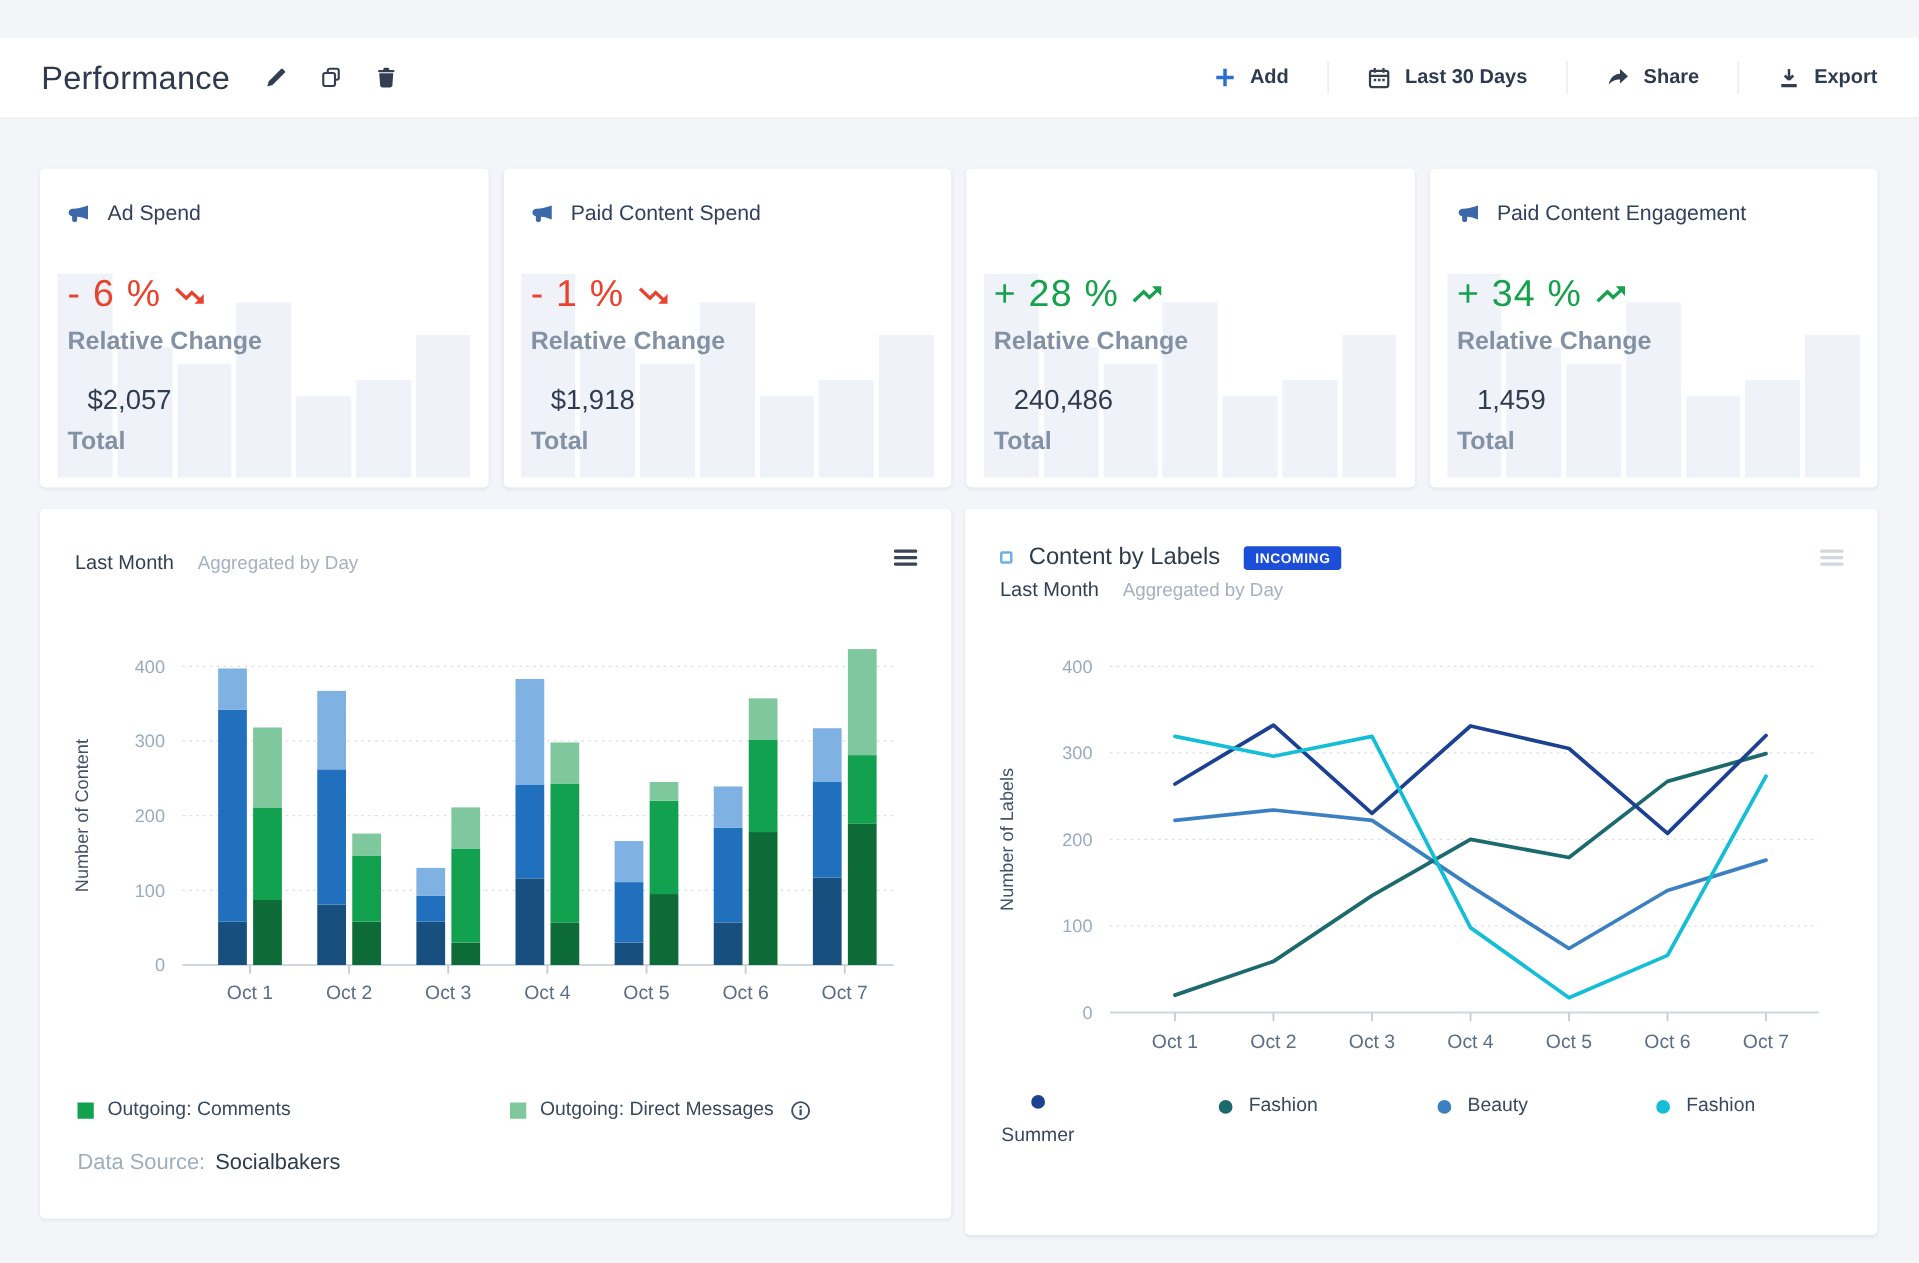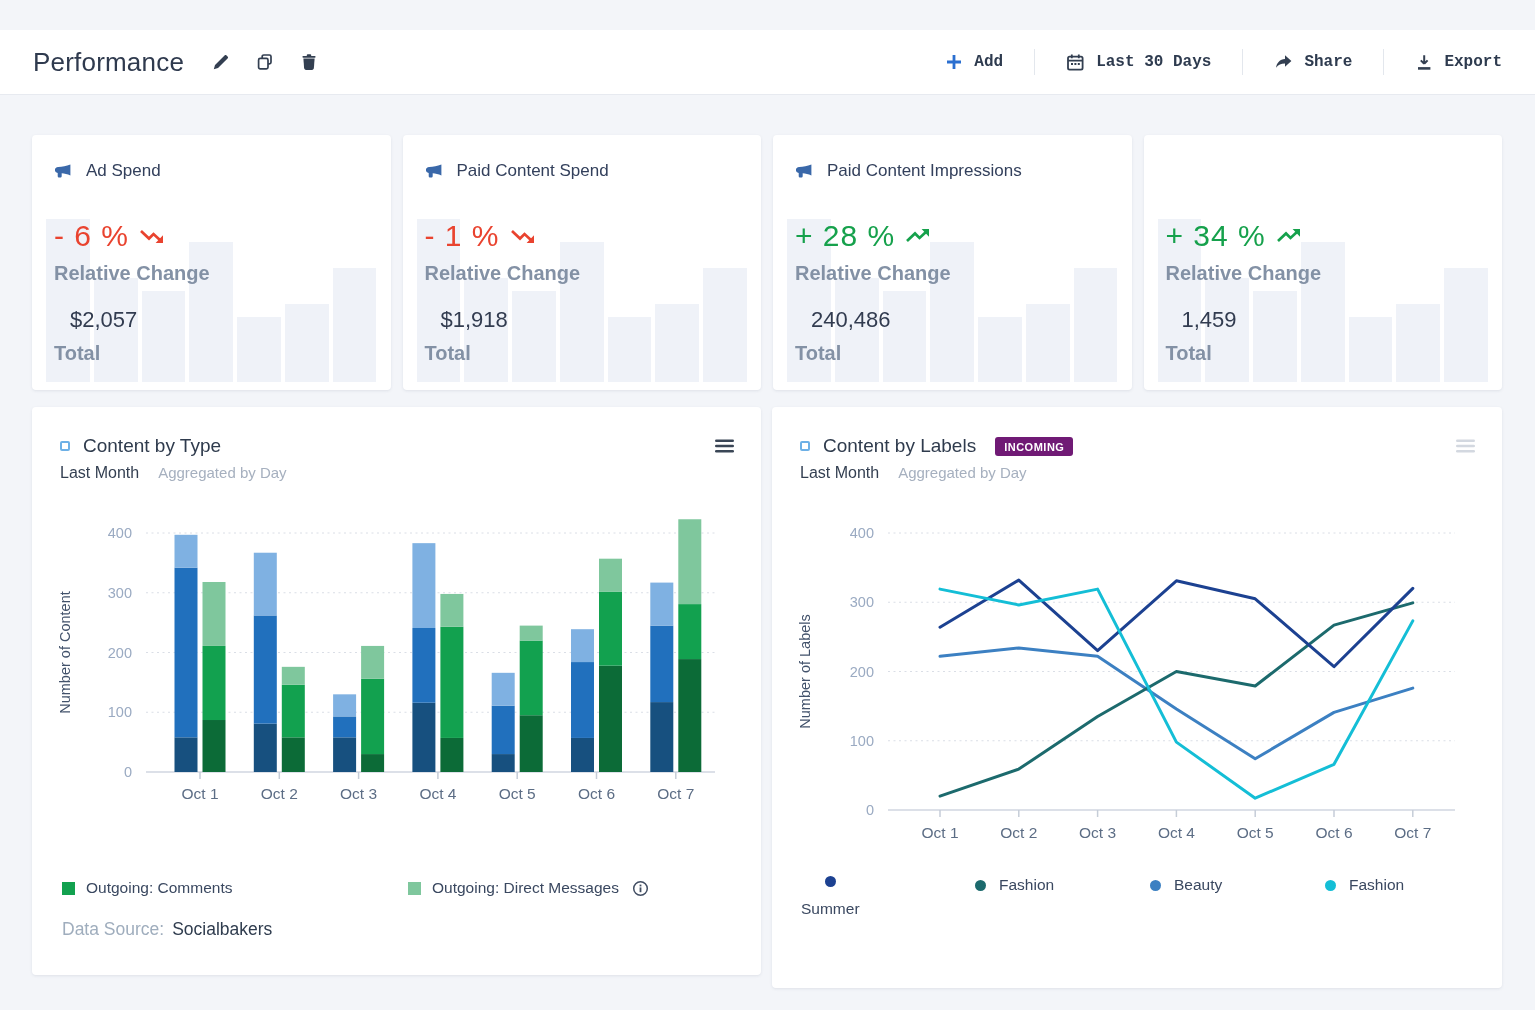--- a/index.html
+++ b/index.html
@@ -7,21 +7,21 @@
   .page { position:relative; width:1535px; height:1010px; background:#f3f5f9; overflow:hidden; }
 
   
   .topbar { position:absolute; top:30px; left:0; right:0; height:65px; background:#fff;
             border-bottom:1px solid #e7eaf0; display:flex; align-items:center; padding:0 33px; }
   .page-title { font-size:26px; font-weight:500; color:#2f3a4e; letter-spacing:.2px; }
   .title-icons { display:flex; align-items:center; gap:26px; margin-left:28px; }
   .icon-btn { display:inline-flex; align-items:center; justify-content:center; cursor:pointer; background:none; border:none; padding:0; }
   .topbar-actions { margin-left:auto; display:flex; align-items:center; }
   .action { display:flex; align-items:center; gap:11px; font-size:16px; font-weight:700; color:#2e3b4f;
-            padding:0 31px; cursor:pointer; background:none; border:none; font-family:Liberation Mono, monospace; }
+            padding:0 31px; cursor:pointer; background:none; border:none; font-family:Liberation Sans, sans-serif; }
   .sep { width:1px; height:26px; background:#e3e7ed; }
 
   
   .content { position:absolute; top:135px; left:32px; right:33px; }
   .kpi-row { display:grid; grid-template-columns:repeat(4,1fr); gap:12px; }
   .card { background:#fff; border-radius:4px; box-shadow:0 1px 3px rgba(45,62,88,.10); position:relative; }
 
   
   .kpi-card { height:255px; overflow:hidden; }
   .kpi-head { position:relative; z-index:2; display:flex; align-items:center; gap:14px; padding:26px 22px 0; }
@@ -34,21 +34,21 @@
   .kpi-total { font-size:22px; color:#323c50; margin-top:22px;margin-left:16px; }
 
   
   .charts-row { margin-top:17px; display:grid; grid-template-columns:729px 1fr; gap:11px; align-items:start; }
   .chart-card-left { height:568px; }
   .chart-card-right { height:581px; }
   .chart-head { padding:28px 28px 0; }
   .chart-title-row { display:flex; align-items:center; gap:13px; }
   .widget-sq { width:10px; height:10px; border:2px solid #6db0e6; border-radius:2px; flex:none; cursor:pointer; }
   .chart-title { font-size:19px; color:#2f3b4d; }
-  .badge { background:#701a75; color:#fff; font-size:11px; font-weight:700; letter-spacing:.5px;
+  .badge { background:#1d4ed8; color:#fff; font-size:11px; font-weight:700; letter-spacing:.5px;
            padding:4px 9px 3px; border-radius:3px; margin-left:6px; }
   .chart-sub { margin-top:7px; font-size:16px; color:#333f51; }
   .chart-sub .note { font-size:15px; color:#a6b0bf; margin-left:19px; }
   .burger { position:absolute; right:25px; top:30px; cursor:pointer; background:none; border:none; padding:2px; }
   .chart-area { position:absolute; left:16px; top:95px; width:700px; }
   svg { font-family:inherit; display:block; }
 
   
   .bar-legend-item { position:absolute; top:472px; display:flex; align-items:center; gap:11px;
                      font-size:15.5px; color:#3a4860; cursor:pointer; }
@@ -210,28 +210,20 @@
   <div class="card kpi-card">
     <div class="kpi-bars">
             <div class="kpi-bar" style="height: 100%;"></div>
             <div class="kpi-bar" style="height: 64%;"></div>
             <div class="kpi-bar" style="height: 56%;"></div>
             <div class="kpi-bar" style="height: 86%;"></div>
             <div class="kpi-bar" style="height: 40%;"></div>
             <div class="kpi-bar" style="height: 48%;"></div>
             <div class="kpi-bar" style="height: 70%;"></div>
           </div>
-    <div class="kpi-head">
-      <span>
-        <svg width="18" height="16" viewBox="0 0 18 16">
-                <path d="M16.4 1.4 C12.2 3.1 8.4 3.8 4.2 4 C2.2 4.1 0.9 5.3 0.9 7 C0.9 8.5 2 9.7 3.7 10 L3.7 12.9 C3.7 13.8 4.4 14.5 5.3 14.5 L6.1 14.5 C7 14.5 7.7 13.8 7.7 12.9 L7.7 10.3 C10.5 10.5 13.4 11.2 16.4 12.5 Z" fill="#3a68a9"></path>
-              </svg>
-      </span>
-      <span class="kpi-title">Paid Content Impressions</span>
-    </div>
     <div class="kpi-body">
       <div class="kpi-change" style="color: rgb(22, 161, 76);">
         <span class="kpi-change-text">+ 28 %</span>
         <span class="kpi-arrow">
                 <svg width="27" height="18" viewBox="0 0 27 18">
                   <path d="M2 14 L10 6.5 L14.5 11 L21.5 4.5" fill="none" stroke="#16a14c" stroke-width="2.7"></path>
                   <path d="M24 2 L24 9.8 L16.6 2 Z" fill="#16a14c"></path>
                 </svg>
               </span>
       </div>
@@ -244,20 +236,28 @@
   <div class="card kpi-card">
     <div class="kpi-bars">
             <div class="kpi-bar" style="height: 100%;"></div>
             <div class="kpi-bar" style="height: 64%;"></div>
             <div class="kpi-bar" style="height: 56%;"></div>
             <div class="kpi-bar" style="height: 86%;"></div>
             <div class="kpi-bar" style="height: 40%;"></div>
             <div class="kpi-bar" style="height: 48%;"></div>
             <div class="kpi-bar" style="height: 70%;"></div>
           </div>
+    <div class="kpi-head">
+      <span>
+        <svg width="18" height="16" viewBox="0 0 18 16">
+                <path d="M16.4 1.4 C12.2 3.1 8.4 3.8 4.2 4 C2.2 4.1 0.9 5.3 0.9 7 C0.9 8.5 2 9.7 3.7 10 L3.7 12.9 C3.7 13.8 4.4 14.5 5.3 14.5 L6.1 14.5 C7 14.5 7.7 13.8 7.7 12.9 L7.7 10.3 C10.5 10.5 13.4 11.2 16.4 12.5 Z" fill="#3a68a9"></path>
+              </svg>
+      </span>
+      <span class="kpi-title">Paid Content Engagement</span>
+    </div>
     <div class="kpi-body">
       <div class="kpi-change" style="color: rgb(22, 161, 76);">
         <span class="kpi-change-text">+ 34 %</span>
         <span class="kpi-arrow">
                 <svg width="27" height="18" viewBox="0 0 27 18">
                   <path d="M2 14 L10 6.5 L14.5 11 L21.5 4.5" fill="none" stroke="#16a14c" stroke-width="2.7"></path>
                   <path d="M24 2 L24 9.8 L16.6 2 Z" fill="#16a14c"></path>
                 </svg>
               </span>
       </div>
@@ -265,24 +265,20 @@
       <div class="kpi-total">1,459</div>
       <div class="kpi-sub kpi-total-label">Total</div>
     </div>
   </div>
 </div>
 
     <div class="charts-row">
 
       <div class="card chart-card-left">
         <div class="chart-head">
-          <div class="chart-title-row">
-            <span class="widget-sq"></span>
-            <span class="chart-title">Content by Type</span>
-          </div>
           <div class="chart-sub">
             <span>Last Month</span><span class="note">Aggregated by Day</span>
           </div>
         </div>
         <button class="burger">
           <span>
             <svg width="19" height="14" viewBox="0 0 19 14">
                 <rect y="0.5" width="19" height="2.6" rx="1.3" fill="#3a4656"></rect>
                 <rect y="5.7" width="19" height="2.6" rx="1.3" fill="#3a4656"></rect>
                 <rect y="10.9" width="19" height="2.6" rx="1.3" fill="#3a4656"></rect>

